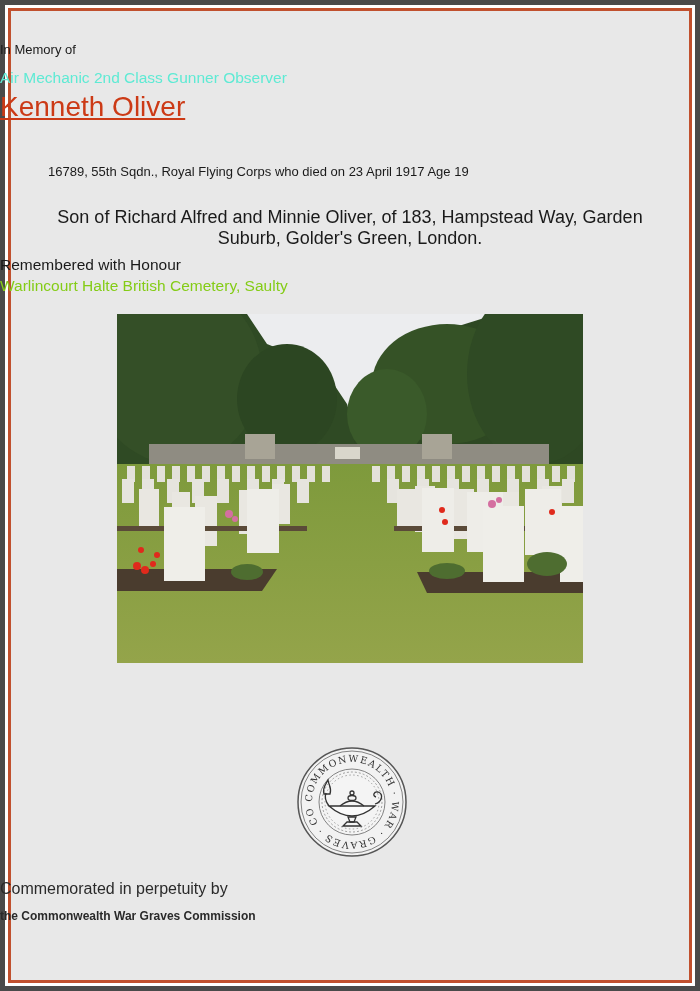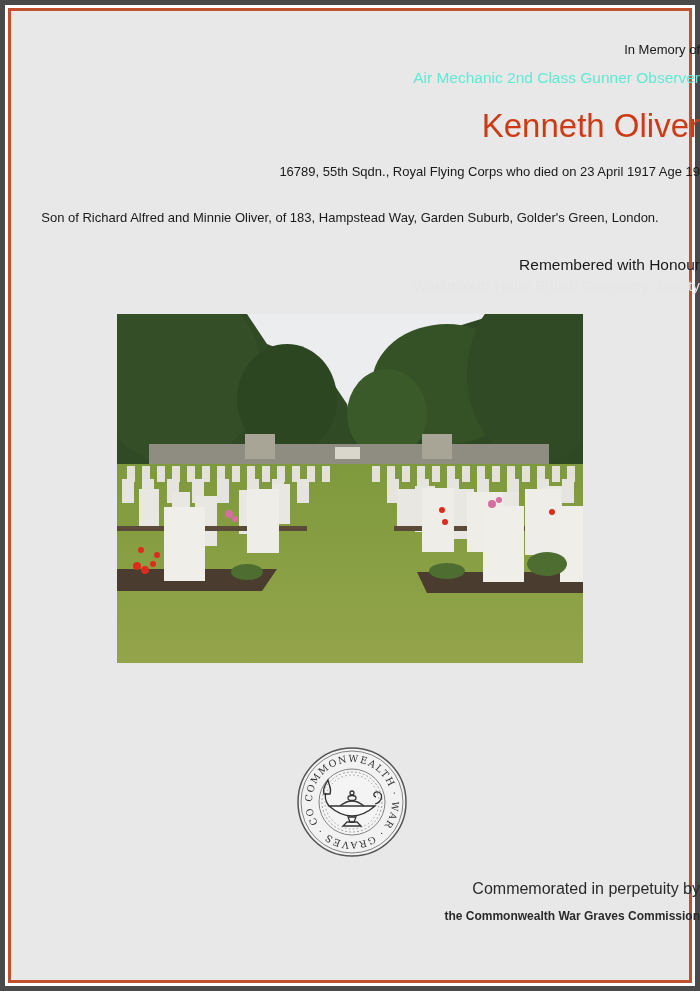--- a/index.html
+++ b/index.html
@@ -23,61 +23,63 @@
     .frame-orange {
       position: absolute;
       left: 8px; top: 8px;
       width: 678px; height: 969px;
       border: 3px solid #c0502e;
       background: #e8e8e8;
     }
     .center-line {
       position: absolute;
       left: 0; right: 0;
-      text-align: right;
+      text-align: left;
       white-space: nowrap;
     }
     .in-memory {
       top: 42px;
       font-size: 13px;
       color: #1a1a1a;
     }
     .rank {
       top: 69px;
       font-size: 15.5px;
       color: #5eead4;
     }
     .name {
-      top: 107px;
-      font-size: 33px;
+      top: 91px;
+      font-size: 28px;
       color: #cc3a16;
+      text-decoration: underline;
     }
     .service {
       top: 164px;
       font-size: 13px;
       color: #1a1a1a;
+      padding-left: 48px;
     }
     .family {
       position: absolute;
       left: 30px; right: 30px;
       top: 207px;
-      font-size: 13px;
+      font-size: 18px;
       line-height: 21px;
       color: #1a1a1a;
       text-align: center;
     }
     .remembered {
       top: 256px;
       font-size: 15.5px;
       color: #1a1a1a;
     }
     .cemetery {
       top: 277px;
       font-size: 15.5px;
-      color: #e5e5e5;
+      color: #84cc16;
     }
     .photo {
       position: absolute;
       left: 117px; top: 314px;
       width: 466px; height: 349px;
       overflow: hidden;
       background: #8fa34a;
     }
     .emblem {
       position: absolute;

